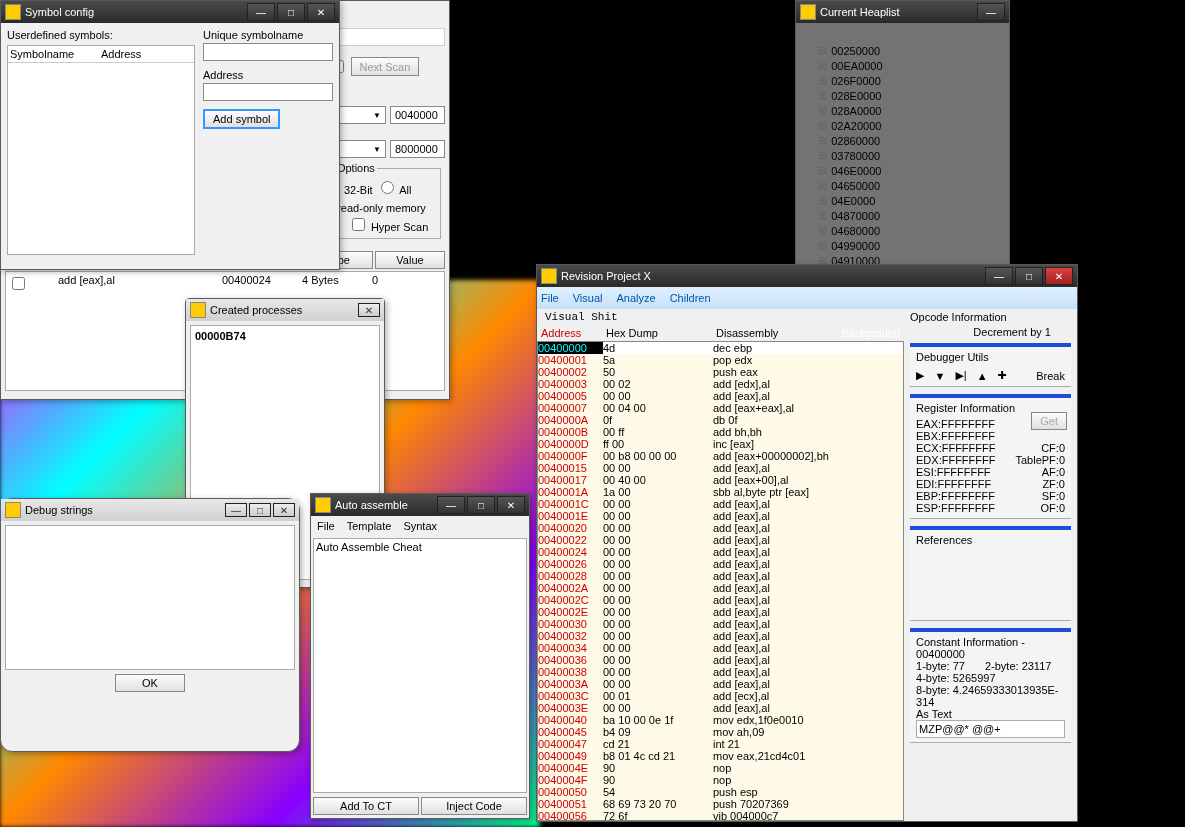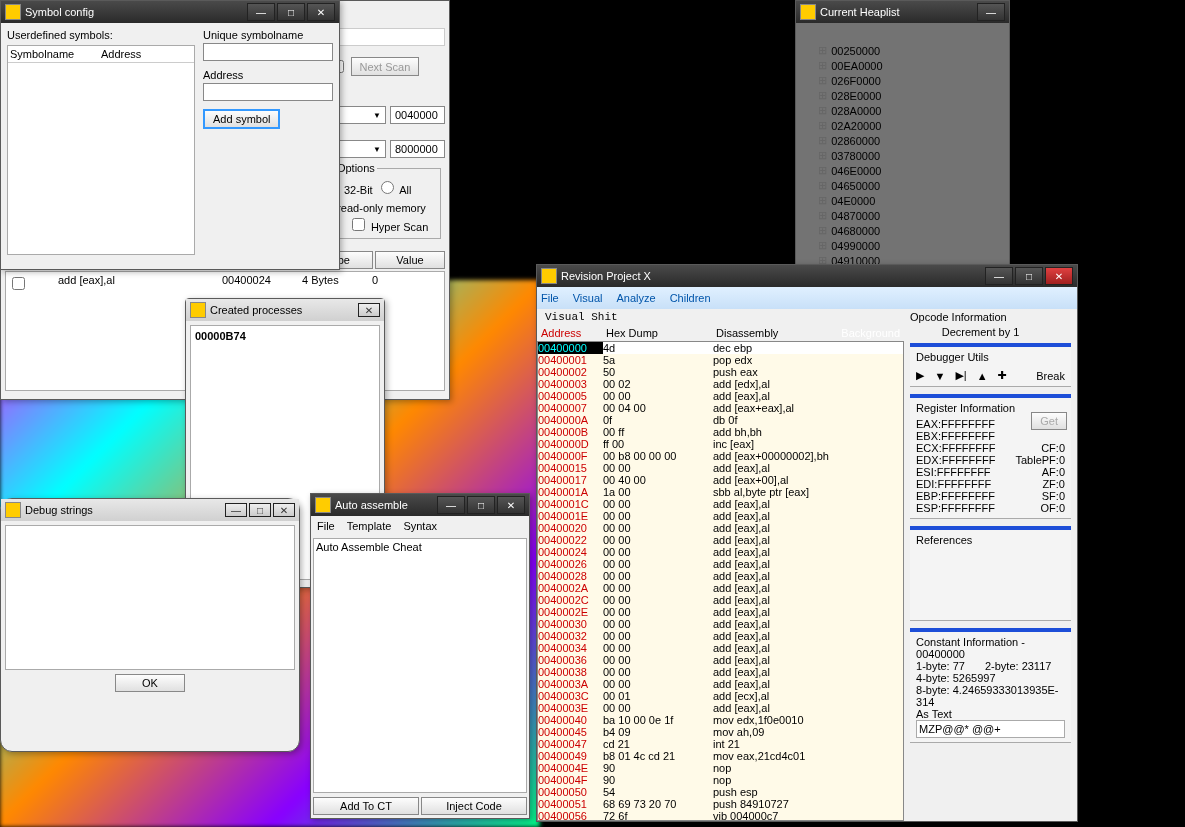--- a/index.html
+++ b/index.html
@@ -427,32 +427,32 @@
             <span class="asm">nop</span>
           </div>
           <div class="disasm-row">
             <span class="addr">00400050</span>
             <span class="hex">54</span>
             <span class="asm">push esp</span>
           </div>
           <div class="disasm-row">
             <span class="addr">00400051</span>
             <span class="hex">68 69 73 20 70</span>
-            <span class="asm">push 84910727</span>
+            <span class="asm">push 70207369</span>
           </div>
           <div class="disasm-row">
             <span class="addr">00400056</span>
             <span class="hex">72 6f</span>
             <span class="asm">vjb 004000c7</span>
           </div>
         </div>
     </div>
     <div style="flex:1;padding:2px 6px;display:flex;flex-direction:column;gap:3px" class="mono">
       <div>Opcode Information</div>
-      <div style="text-align:center;padding-right:20px">Decrement by 1</div>
+      <div style="text-align:right;padding-right:20px">Decrement by 1</div>
       <div class="panel-section">
         <div>Debugger Utils</div>
         <div style="display:flex;gap:10px;margin-top:6px;align-items:center;font-size:16px">
           <span>▶</span>
           <span>▼</span>
           <span>▶|</span>
           <span>▲</span>
           <span>✚</span>
           <span style="font-size:11px;margin-left:auto">Break</span>
         </div>

